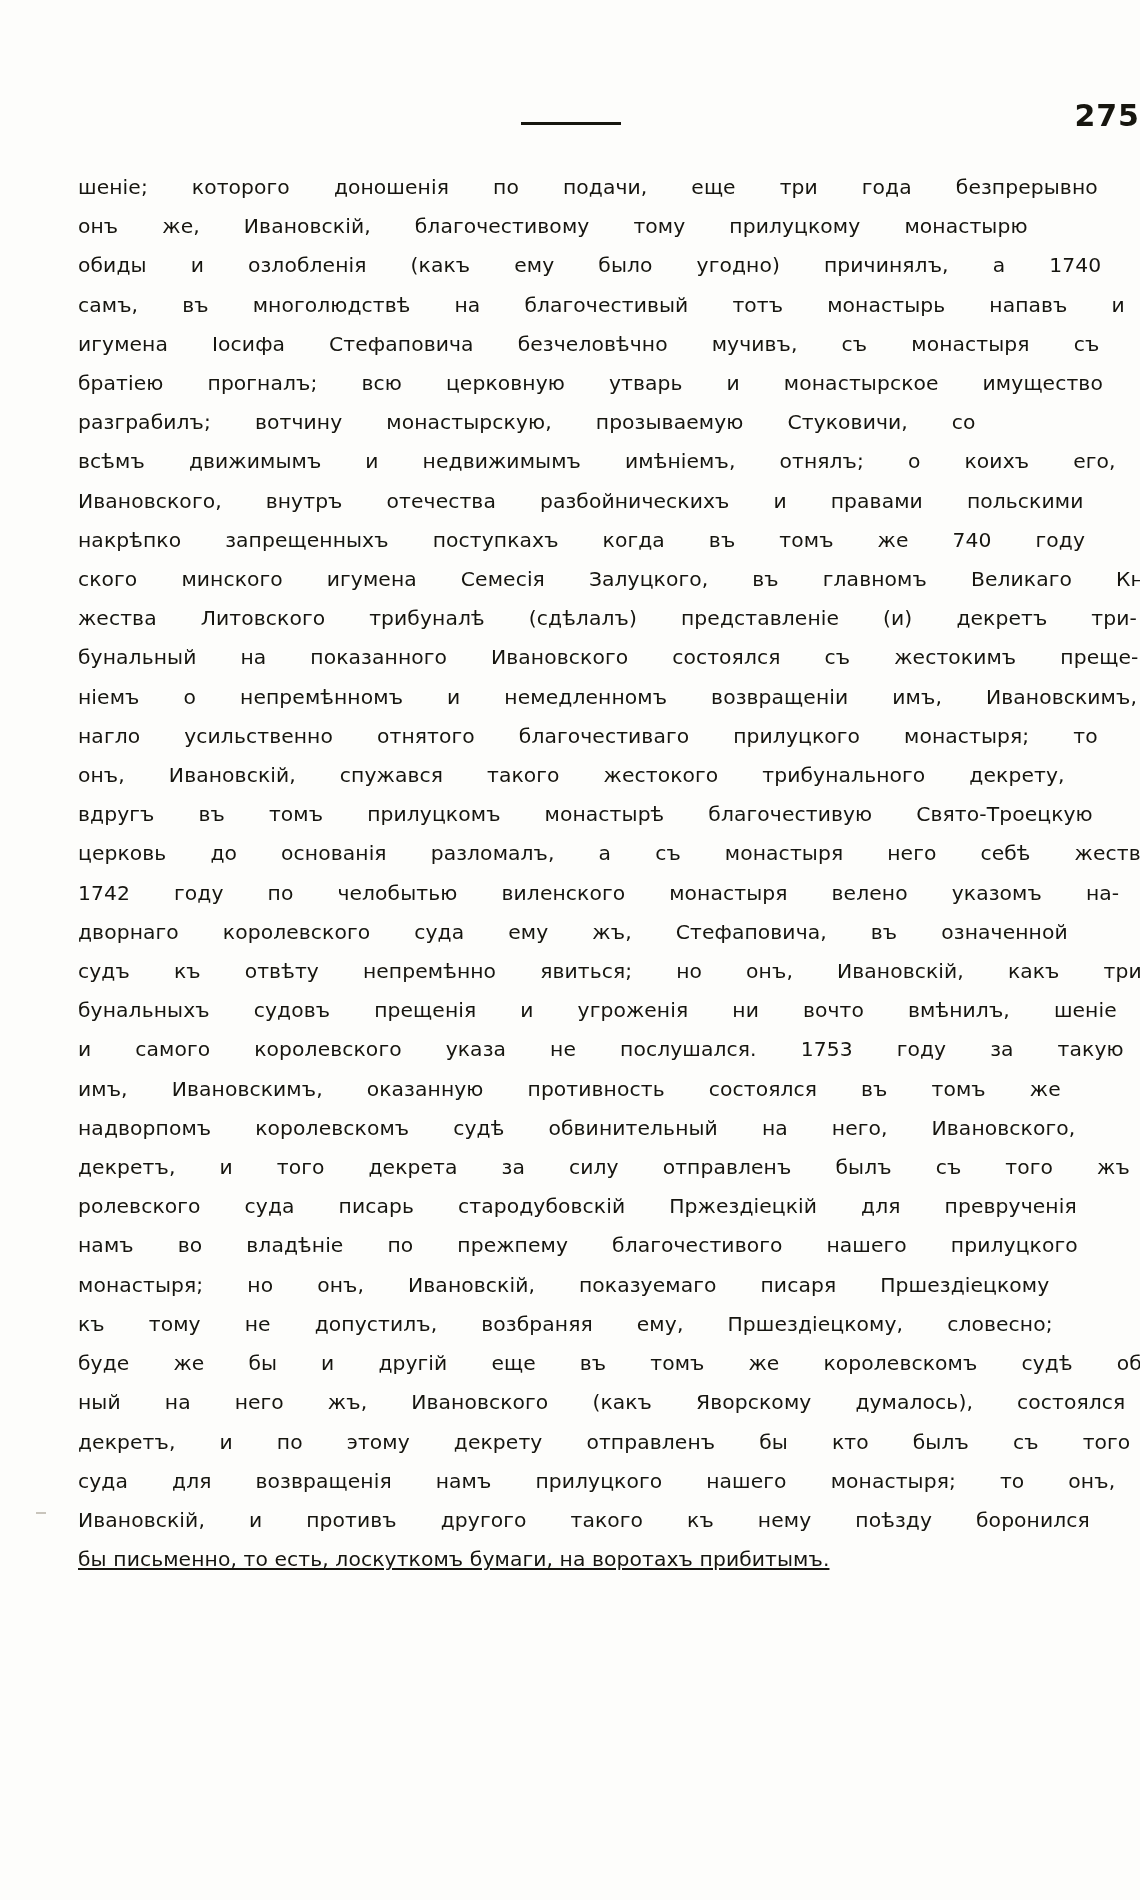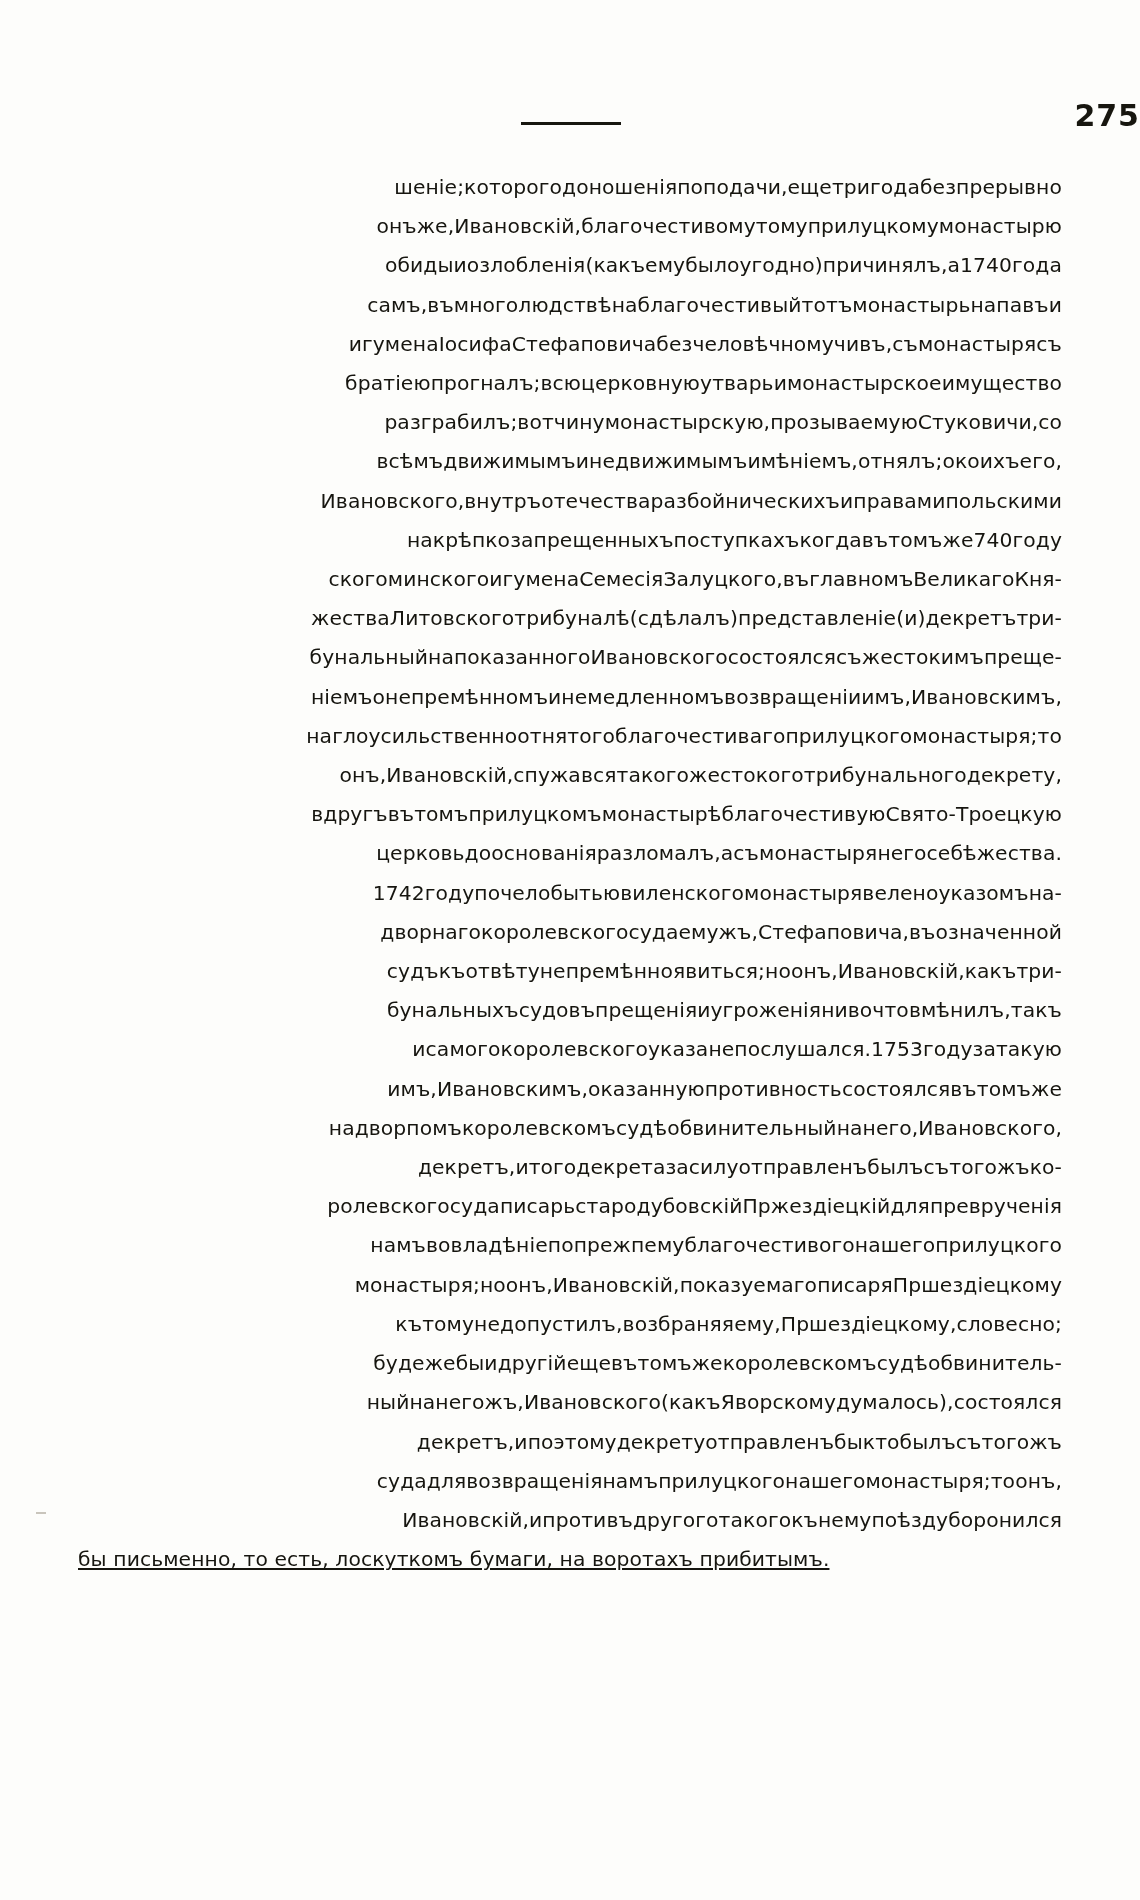--- a/index.html
+++ b/index.html
@@ -53,22 +53,23 @@
     width: 984px;
     font-family: "DejaVu Sans", sans-serif;
     font-size: 20.3px;
     line-height: 39.2px;
     color: #16150f;
     text-align: justify;
     letter-spacing: 0.1px;
   }
   .line-just {
     display: flex;
-    justify-content: flex-end;
+    justify-content: flex-start;
     white-space: pre;
+    gap: 44px;
   }
   .line-last {
     display: block;
     white-space: pre;
     text-decoration: underline;
   }
   .edge-mark {
     position: absolute;
     left: 36px;
     top: 1512px;
@@ -103,21 +104,21 @@
         <div class="line-just"><span>жества</span><span>Литовского</span><span>трибуналѣ</span><span>(сдѣлалъ)</span><span>представленіе</span><span>(и)</span><span>декретъ</span><span>три-</span></div>
         <div class="line-just"><span>бунальный</span><span>на</span><span>показанного</span><span>Ивановского</span><span>состоялся</span><span>съ</span><span>жестокимъ</span><span>прещe-</span></div>
         <div class="line-just"><span>ніемъ</span><span>о</span><span>непремѣнномъ</span><span>и</span><span>немедленномъ</span><span>возвращеніи</span><span>имъ,</span><span>Ивановскимъ,</span></div>
         <div class="line-just"><span>нагло</span><span>усильственно</span><span>отнятого</span><span>благочестиваго</span><span>прилуцкого</span><span>монастыря;</span><span>то</span></div>
         <div class="line-just"><span>онъ,</span><span>Ивановскій,</span><span>спужався</span><span>такого</span><span>жестокого</span><span>трибунального</span><span>декрету,</span></div>
         <div class="line-just"><span>вдругъ</span><span>въ</span><span>томъ</span><span>прилуцкомъ</span><span>монастырѣ</span><span>благочестивую</span><span>Свято-Троецкую</span></div>
         <div class="line-just"><span>церковь</span><span>до</span><span>основанія</span><span>разломалъ,</span><span>а</span><span>съ</span><span>монастыря</span><span>него</span><span>себѣ</span><span>жества.</span></div>
         <div class="line-just"><span>1742</span><span>году</span><span>по</span><span>челобытью</span><span>виленского</span><span>монастыря</span><span>велено</span><span>указомъ</span><span>на-</span></div>
         <div class="line-just"><span>дворнаго</span><span>королевского</span><span>суда</span><span>ему</span><span>жъ,</span><span>Стефаповича,</span><span>въ</span><span>означенной</span></div>
         <div class="line-just"><span>судъ</span><span>къ</span><span>отвѣту</span><span>непремѣнно</span><span>явиться;</span><span>но</span><span>онъ,</span><span>Ивановскій,</span><span>какъ</span><span>три-</span></div>
-        <div class="line-just"><span>бунальныхъ</span><span>судовъ</span><span>прещенія</span><span>и</span><span>угроженія</span><span>ни</span><span>вочто</span><span>вмѣнилъ,</span><span>такъ</span></div>
+        <div class="line-just"><span>бунальныхъ</span><span>судовъ</span><span>прещенія</span><span>и</span><span>угроженія</span><span>ни</span><span>вочто</span><span>вмѣнилъ,</span><span>шеніе</span></div>
         <div class="line-just"><span>и</span><span>самого</span><span>королевского</span><span>указа</span><span>не</span><span>послушался.</span><span>1753</span><span>году</span><span>за</span><span>такую</span></div>
         <div class="line-just"><span>имъ,</span><span>Ивановскимъ,</span><span>оказанную</span><span>противность</span><span>состоялся</span><span>въ</span><span>томъ</span><span>же</span></div>
         <div class="line-just"><span>надворпомъ</span><span>королевскомъ</span><span>судѣ</span><span>обвинительный</span><span>на</span><span>него,</span><span>Ивановского,</span></div>
         <div class="line-just"><span>декретъ,</span><span>и</span><span>того</span><span>декрета</span><span>за</span><span>силу</span><span>отправленъ</span><span>былъ</span><span>съ</span><span>того</span><span>жъ</span><span>ко-</span></div>
         <div class="line-just"><span>ролевского</span><span>суда</span><span>писарь</span><span>стародубовскій</span><span>Пржездіецкій</span><span>для</span><span>преврученія</span></div>
         <div class="line-just"><span>намъ</span><span>во</span><span>владѣніе</span><span>по</span><span>прежпему</span><span>благочестивого</span><span>нашего</span><span>прилуцкого</span></div>
         <div class="line-just"><span>монастыря;</span><span>но</span><span>онъ,</span><span>Ивановскій,</span><span>показуемаго</span><span>писаря</span><span>Пршездіецкому</span></div>
         <div class="line-just"><span>къ</span><span>тому</span><span>не</span><span>допустилъ,</span><span>возбраняя</span><span>ему,</span><span>Пршездіецкому,</span><span>словесно;</span></div>
         <div class="line-just"><span>буде</span><span>же</span><span>бы</span><span>и</span><span>другій</span><span>еще</span><span>въ</span><span>томъ</span><span>же</span><span>королевскомъ</span><span>судѣ</span><span>обвинитель-</span></div>
         <div class="line-just"><span>ный</span><span>на</span><span>него</span><span>жъ,</span><span>Ивановского</span><span>(какъ</span><span>Яворскому</span><span>думалось),</span><span>состоялся</span></div>

